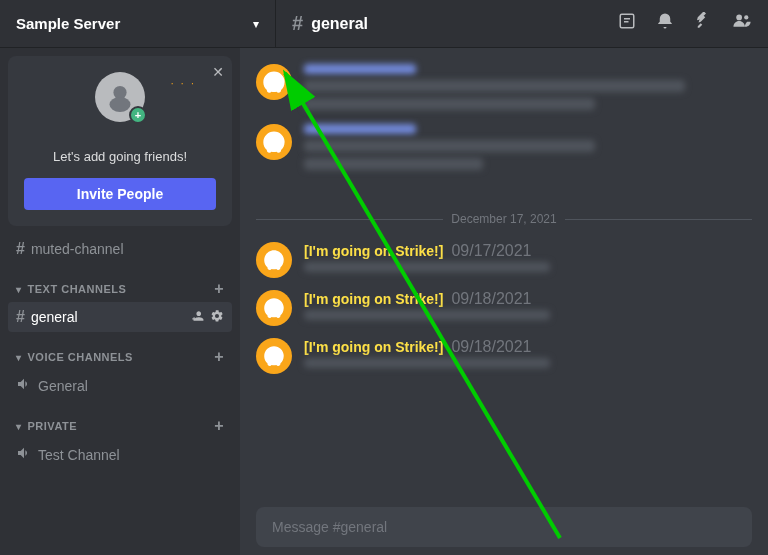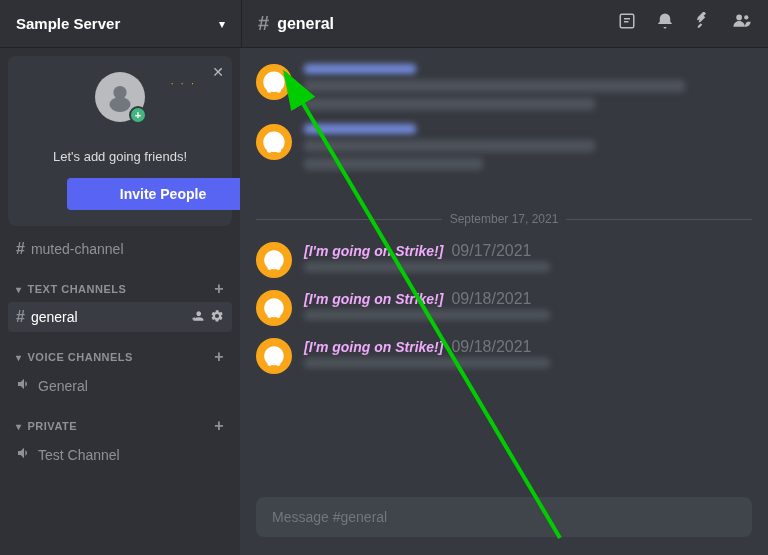--- a/index.html
+++ b/index.html
@@ -16,21 +16,21 @@
     
     .top-bar {
       height: 48px;
       background: #2f3136;
       display: flex;
       align-items: center;
       border-bottom: 1px solid #202225;
       flex-shrink: 0;
     }
     .server-name-area {
-      width: 242px;
+      width: 276px;
       display: flex;
       align-items: center;
       padding: 8px 16px;
       height: 100%;
       border-right: 1px solid #202225;
       cursor: pointer;
     }
     .server-name-text {
       color: #fff;
       font-weight: 600;
@@ -159,21 +159,20 @@
     .invite-button {
       background: #5865f2;
       color: #fff;
       border: none;
       border-radius: 4px;
       padding: 8px 16px;
       font-size: 14px;
       font-weight: 600;
       cursor: pointer;
       width: 100%;
-      margin-left: 43px;
     }
 
     
     .channel-section {
       padding: 0 8px;
     }
     .channel-item {
       display: flex;
       align-items: center;
       padding: 6px 8px;
@@ -321,24 +320,23 @@
     .msg-content {
       flex: 1;
     }
     .msg-header {
       display: flex;
       align-items: baseline;
       gap: 8px;
       margin-bottom: 2px;
     }
     .msg-username {
-      color: #f0abfc;
+      color: #fde047;
       font-weight: 600;
       font-size: 14px;
-      font-style: italic;
     }
     .msg-timestamp {
       color: #72767d;
       font-size: 16px;
     }
     .msg-text-blurred {
       height: 10px;
       background: #4f545c;
       border-radius: 4px;
       width: 55%;
@@ -351,21 +349,21 @@
       top: 0;
       left: 0;
       width: 100%;
       height: 100%;
       pointer-events: none;
       z-index: 10;
     }
 
     
     .chat-input-area {
-      padding: 0 16px 18px;
+      padding: 0 16px 8px;
     }
     .chat-input {
       background: #40444b;
       border-radius: 8px;
       padding: 10px 16px;
       color: #dcddde;
       font-size: 14px;
       height: 40px;
       display: flex;
       align-items: center;
@@ -532,21 +530,21 @@
           </div>
           <div class="blurred-content">
             <div class="blurred-line name"></div>
             <div class="blurred-line medium"></div>
             <div class="blurred-line short"></div>
           </div>
         </div>
       </div>
 
       <div class="date-divider">
-        <span>September 17, 2021</span>
+        <span>December 17, 2021</span>
       </div>
 
       <div class="message-row">
         <div class="msg-avatar">
           <svg viewBox="0 0 100 100" width="24" height="24" xmlns="http://www.w3.org/2000/svg">
             <path d="M94.5 50.7c0-24.6-20-44.5-44.5-44.5S5.5 26.1 5.5 50.7c0 13.1 5.7 24.8 14.7 32.8 0 .3-.1.6-.1.9 0 5.8 4.7 10.6 10.6 10.6 3.5 0 6.5-1.7 8.4-4.2 3.4.8 7 1.3 10.7 1.3 3.7 0 7.3-.5 10.7-1.3 1.9 2.6 4.9 4.2 8.4 4.2 5.8 0 10.6-4.7 10.6-10.6 0-.3 0-.6-.1-.9 9-8 14.6-19.7 14.6-32.8z" fill="white"></path>
           </svg>
         </div>
         <div class="msg-content">
           <div class="msg-header">

